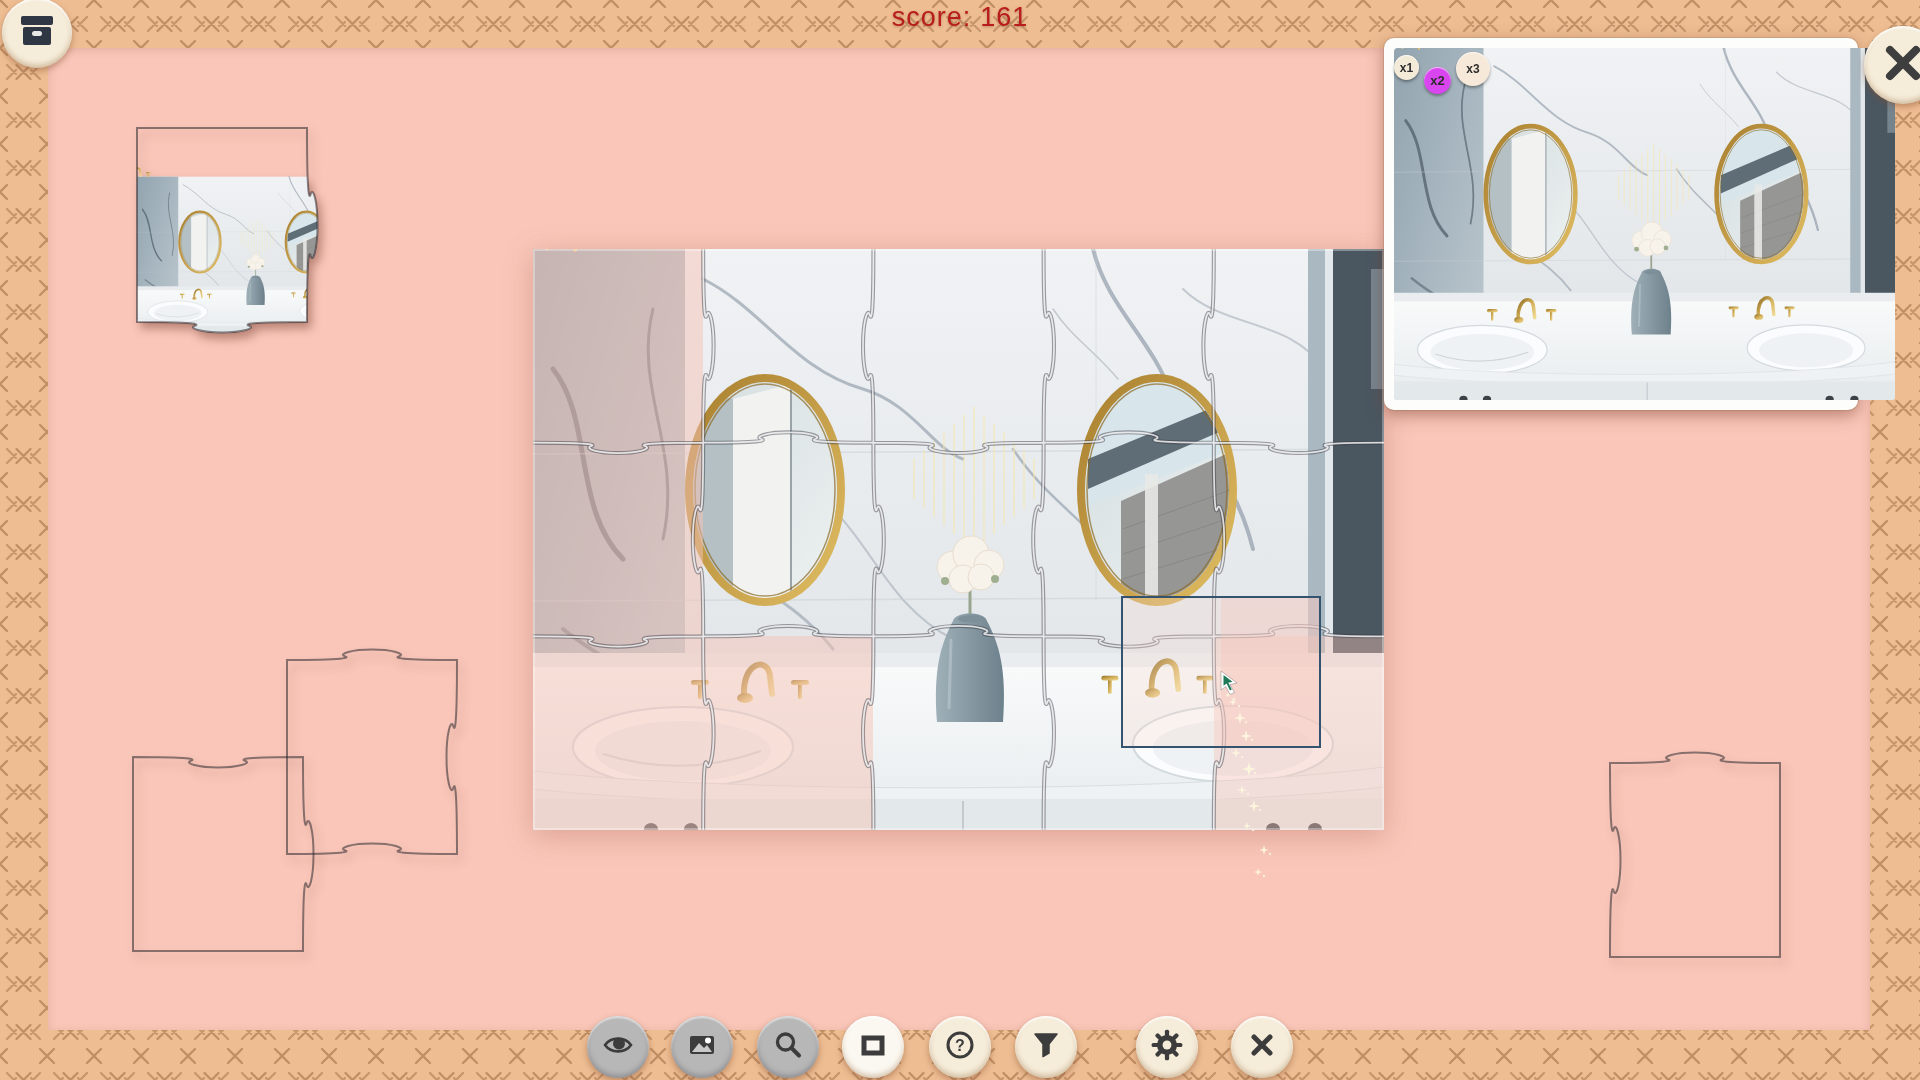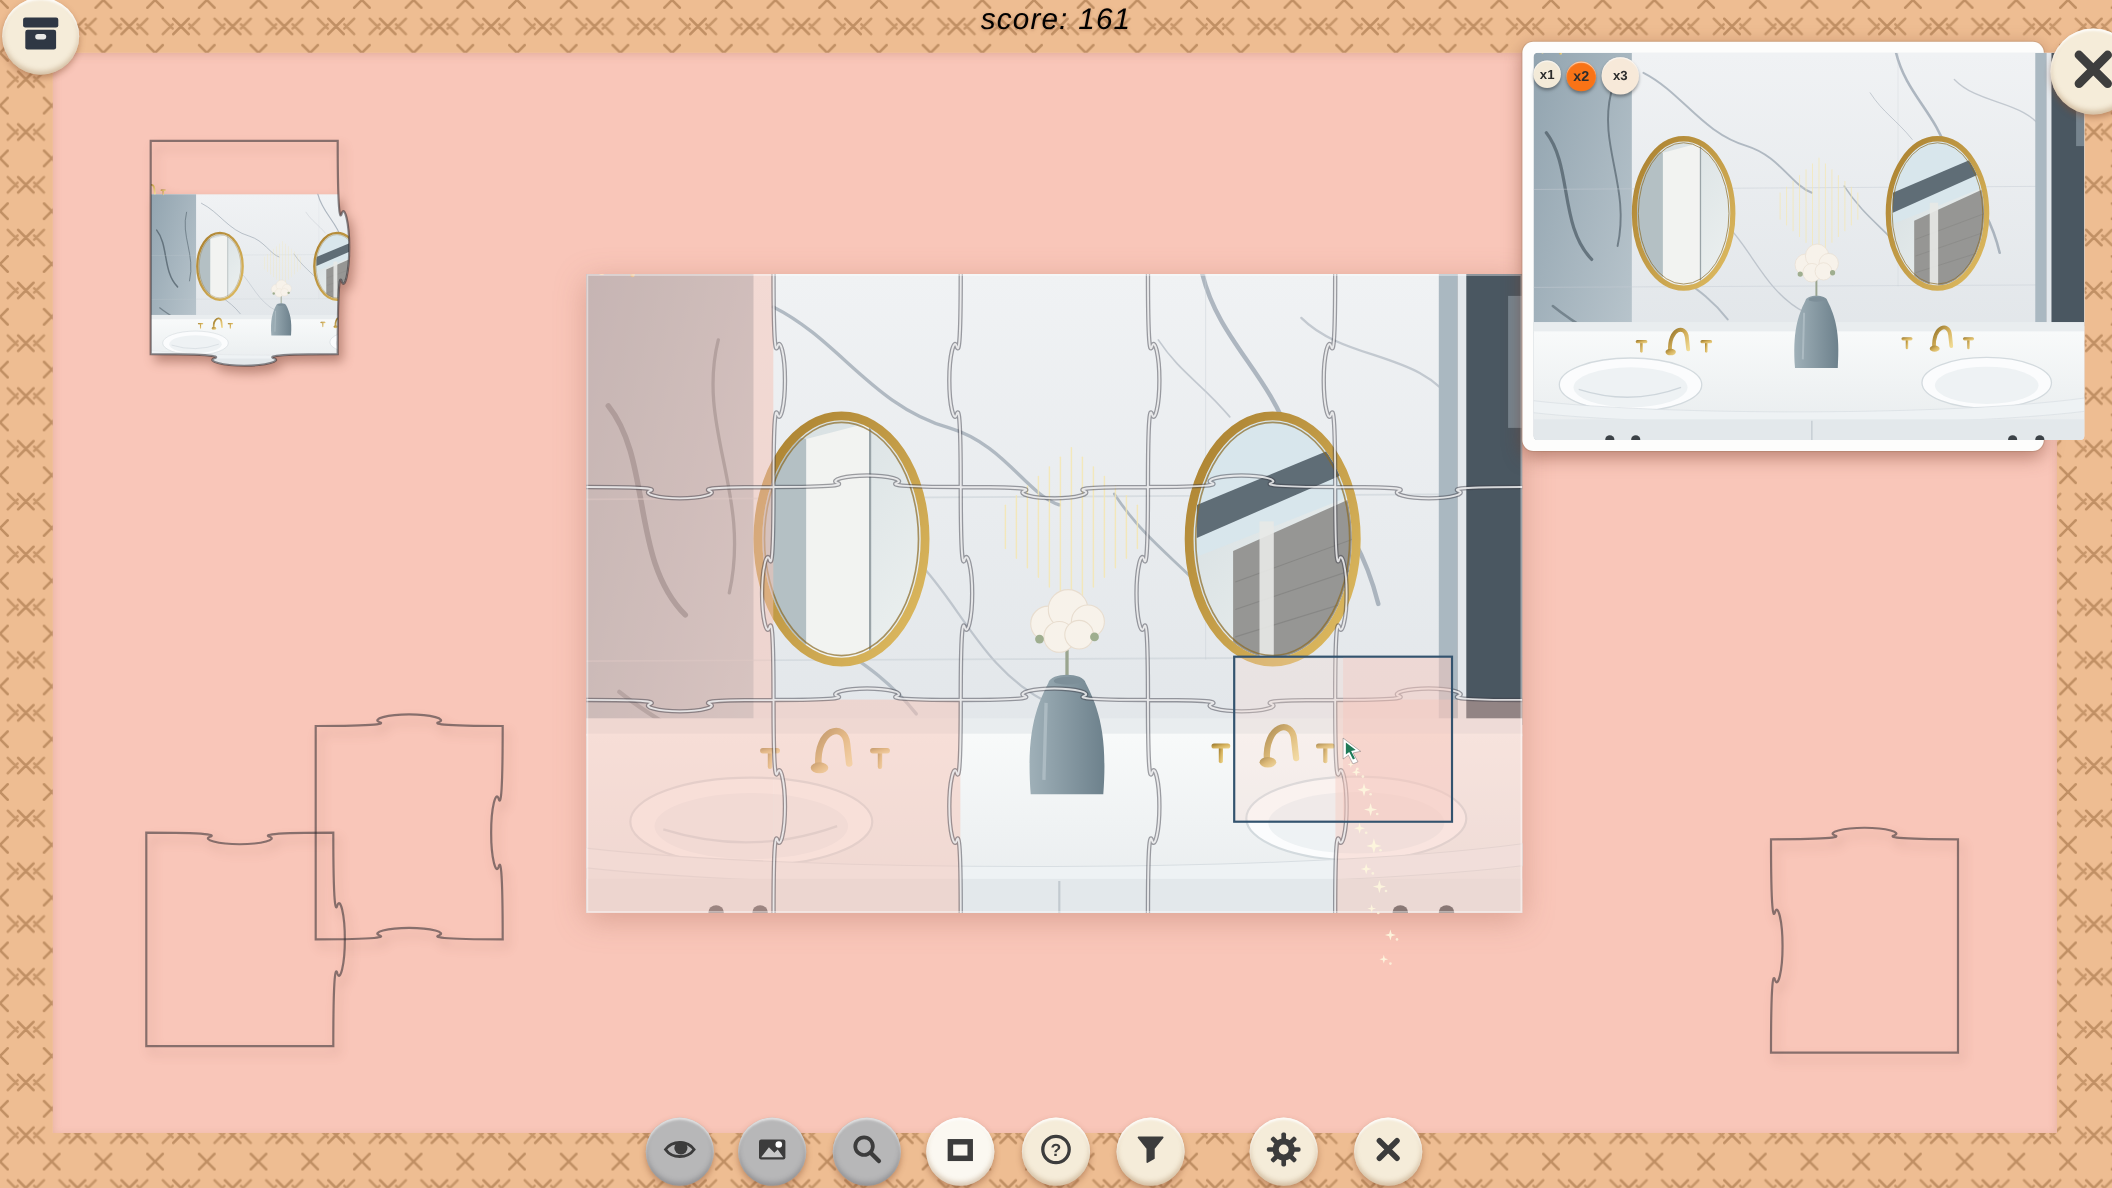--- a/index.html
+++ b/index.html
@@ -2,41 +2,41 @@
 <html><head>
 <meta charset="utf-8">
 <style>
   html,body{margin:0;padding:0;}
   body{width:1920px;height:1080px;overflow:hidden;position:relative;background:#eebd92;
        font-family:"Liberation Sans",sans-serif;}
   .layer{position:absolute;left:0;top:0;}
   #board{position:absolute;left:48px;top:48px;width:1822px;height:982px;background:#f9c6b9;
          box-shadow:inset 0 2px 8px rgba(150,90,60,.22);}
   #hud-score{position:absolute;left:0;top:2px;width:100%;text-align:center;z-index:40;
-             color:#000000;font-size:27px;letter-spacing:1px;
-             text-shadow:0 1px 3px rgba(150,95,60,.55);font-style:italic;}
+             color:#b91c1c;font-size:27px;letter-spacing:1px;
+             text-shadow:0 1px 3px rgba(150,95,60,.55);}
   #hud-score .val{margin-left:9px;}
   .btn{position:absolute;border-radius:50%;display:flex;align-items:center;justify-content:center;
        box-shadow:0 3px 6px rgba(130,75,45,.45), inset 0 2px 2px rgba(255,255,255,.85),
                   inset 0 -3px 5px rgba(150,105,60,.35);z-index:50;}
   .btn.cream{background:#f5ecd9;}
   .btn.white{background:#fbf8f1;}
   .btn.gray{background:#b7b7b8;
        box-shadow:0 3px 6px rgba(130,75,45,.45), inset 0 2px 2px rgba(255,255,255,.6),
                   inset 0 -3px 5px rgba(90,90,95,.4);}
   .toolbtn{width:62px;height:62px;top:1016px;}
   #preview{position:absolute;left:1384px;top:38px;width:474px;height:372px;background:#fdfdfc;
            border-radius:10px;box-shadow:0 5px 16px rgba(120,60,40,.5),0 0 0 1px rgba(180,150,120,.35);
            box-sizing:border-box;padding:10px;z-index:30;}
   #preview .img-wrap{width:501px;height:352px;overflow:hidden;border-radius:4px;background:#e8eaec;}
   #badges{position:absolute;left:10px;top:14px;display:flex;align-items:flex-start;gap:5px;z-index:35;}
   .badge{border-radius:50%;display:flex;align-items:center;justify-content:center;font-weight:bold;
          color:#2d2d2d;box-shadow:0 2px 3px rgba(0,0,0,.35), inset 0 1px 1px rgba(255,255,255,.7);}
   .badge.b1{width:25px;height:25px;font-size:12px;background:#f3ead8;margin-top:3px;}
-  .badge.b2{width:27px;height:27px;font-size:13px;background:#f97316;margin-top:4px;}
+  .badge.b2{width:27px;height:27px;font-size:13px;background:#d946ef;margin-top:15px;}
   .badge.b3{width:34px;height:34px;font-size:12px;background:#f7e9d9;}
   #close-top{left:1864px;top:26px;width:78px;height:78px;z-index:60;}
   #box-btn{left:2px;top:-2px;width:70px;height:70px;z-index:60;}
   .piece-svg{position:absolute;overflow:visible;z-index:10;}
   .piece-outline{fill:none;stroke:rgba(45,42,48,.55);stroke-width:2;}
   .piece-shadow{filter:drop-shadow(4px 6px 5px rgba(110,55,40,.45));}
   #central{position:absolute;left:533px;top:249px;z-index:5;
            filter:drop-shadow(0 6px 14px rgba(150,80,60,.3));}
   svg text{font-family:"Liberation Sans",sans-serif;}
   #sparkle-layer{position:absolute;left:1180px;top:640px;z-index:25;pointer-events:none;}

